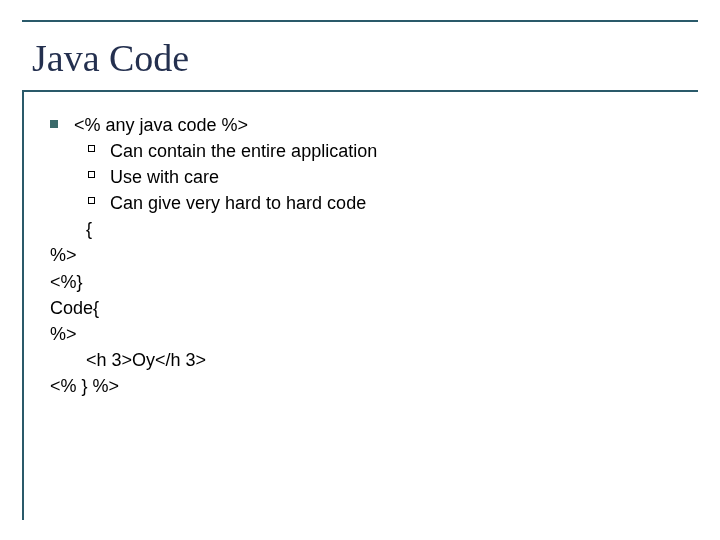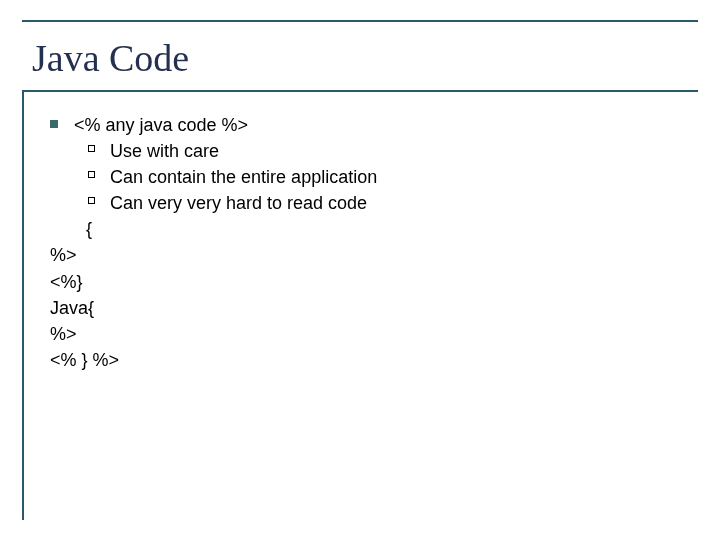--- a/index.html
+++ b/index.html
@@ -95,33 +95,34 @@
 
   <div class="body">
 
     <div class="lvl1">
       <span class="bullet-sq"></span>
       <span>&lt;% any java code %&gt;</span>
     </div>
 
     <div class="lvl2">
       <span class="bullet-sq-sm"></span>
+      <span>Can contain the entire application</span>
+    </div>
+    <div class="lvl2">
+      <span class="bullet-sq-sm"></span>
       <span>Use with care</span>
     </div>
     <div class="lvl2">
       <span class="bullet-sq-sm"></span>
-      <span>Can contain the entire application</span>
-    </div>
-    <div class="lvl2">
-      <span class="bullet-sq-sm"></span>
-      <span>Can very very hard to read code</span>
+      <span>Can give very hard to hard code</span>
     </div>
 
     <div class="code-indent">{</div>
     <div class="code-line">%&gt;</div>
     <div class="code-line">&lt;%}</div>
-    <div class="code-line">Java{</div>
+    <div class="code-line">Code{</div>
     <div class="code-line">%&gt;</div>
+    <div class="code-indent">&lt;h 3&gt;Oy&lt;/h 3&gt;</div>
     <div class="code-line">&lt;% } %&gt;</div>
 
   </div>
 
 </div>
 
 </body></html>

